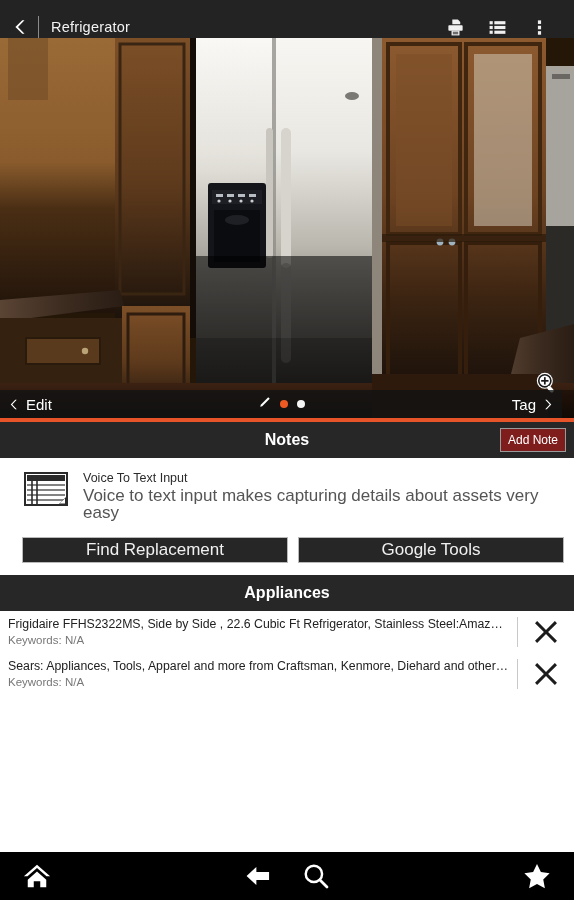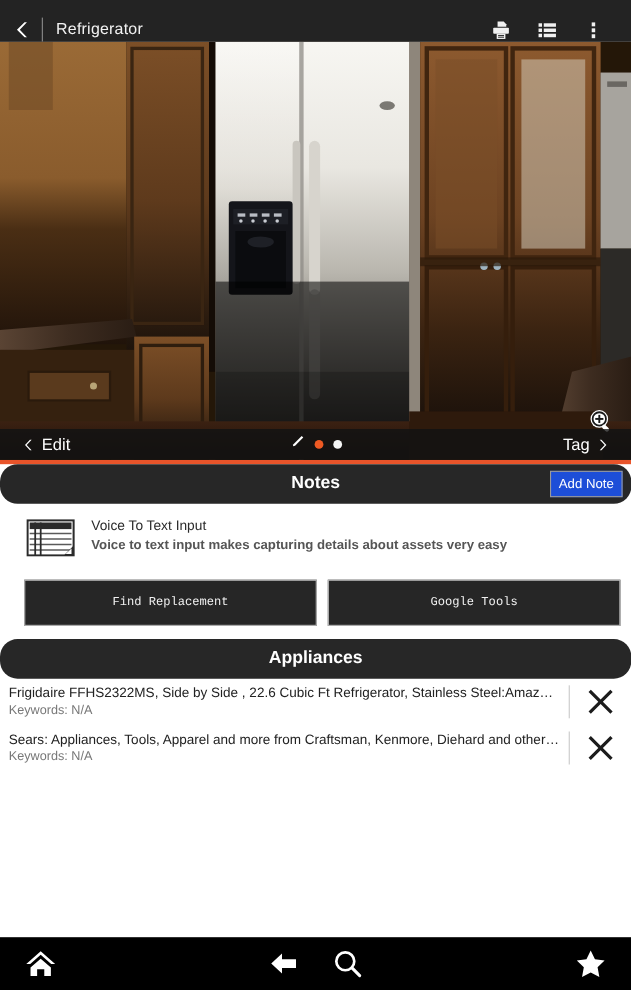--- a/index.html
+++ b/index.html
@@ -27,59 +27,58 @@
   .photo-wrap { position: relative; width: 574px; height: 380px; flex: 0 0 380px; overflow: hidden; background:#1a1207; }
   .photo { position: absolute; inset: 0; }
 
   .mag {
     position: absolute; right: 12px; bottom: 20px; width: 30px; height: 30px;
     display: flex; align-items: center; justify-content: center;
   }
 
   
   .phototools {
-    position: absolute; left: 0; right: 0; bottom: 0; height: 28px;
+    position: absolute; left: 0; right: 12px; bottom: 0; height: 28px;
     background: rgba(20,20,20,.78);
-    display: flex; align-items: center; padding: 0 20px; color: #fff; margin-top: 24px;
+    display: flex; align-items: center; padding: 0 8px; color: #fff; margin-top: 24px;
   }
   .pt-left, .pt-right { display: flex; align-items: center; gap: 5px; font-size: 15px; }
   .pt-mid { flex: 1 1 auto; display: flex; align-items: center; justify-content: center; gap: 9px; }
   .dot { width: 8px; height: 8px; border-radius: 50%; }
   .dot.orange { background: #ef5a23; }
   .dot.white { background: #f5f5f5; }
 
   .orangebar { height: 4px; background: #e8542a; flex: 0 0 4px; }
 
   
   .sect {
     height: 36px; flex: 0 0 36px; background: #272727;
     display: flex; align-items: center; justify-content: center;
     position: relative;
-    border-radius: 16px;
   }
   .sect-title { color: #ffffff; font-size: 16px; font-weight: bold; }
   .addnote {
     position: absolute; right: 8px; top: 50%; transform: translateY(-50%);
-    border: 1px solid #9a9a9a; color: #ffffff; background: #1d4ed8;
+    border: 1px solid #9a9a9a; color: #ffffff; background: #7f1d1d;
     font-size: 12px; padding: 4px 7px; font-family: "Liberation Sans", sans-serif;
   }
 
   
   .notes-body { background: #fff; flex: 0 0 auto; padding: 12px 0 0 0; margin-left: 12px; }
   .note-row { display: flex; align-items: flex-start; padding: 0 10px 0 12px; }
   .note-ico { width: 46px; flex: 0 0 46px; padding-top: 2px; }
   .note-txt { padding-left: 13px; }
   .note-title { font-size: 12.5px; color: #2b2b2b; line-height: 16px; }
-  .note-sub { font-size: 12px; color: #555; line-height: 17px; margin-top: 1px; font-weight: bold; }
+  .note-sub { font-size: 17px; color: #555; line-height: 17px; margin-top: 1px; }
 
   .btn-row { display: flex; gap: 10px; padding: 16px 10px 12px 10px; }
   .dkbtn {
-    flex: 1 1 0; height: 42px; background: #262626; border: 1px solid #b9b9b9;
-    color: #f0f0f0; font-size: 11px; display: flex; align-items: center; justify-content: center;
-    font-family: Liberation Mono, monospace;
+    flex: 1 1 0; height: 26px; background: #262626; border: 1px solid #b9b9b9;
+    color: #f0f0f0; font-size: 17px; display: flex; align-items: center; justify-content: center;
+    font-family: Liberation Sans, sans-serif;
   }
 
   
   .bm-list { background: #fff; flex: 1 1 auto; }
   .bm-row { display: flex; align-items: stretch; height: 42px; }
   .bm-text { flex: 1 1 auto; padding: 6px 8px 0 8px; min-width: 0; }
   .bm-title {
     font-size: 12.3px; color: #222; line-height: 15px;
     white-space: nowrap; overflow: hidden; text-overflow: ellipsis;
   }

